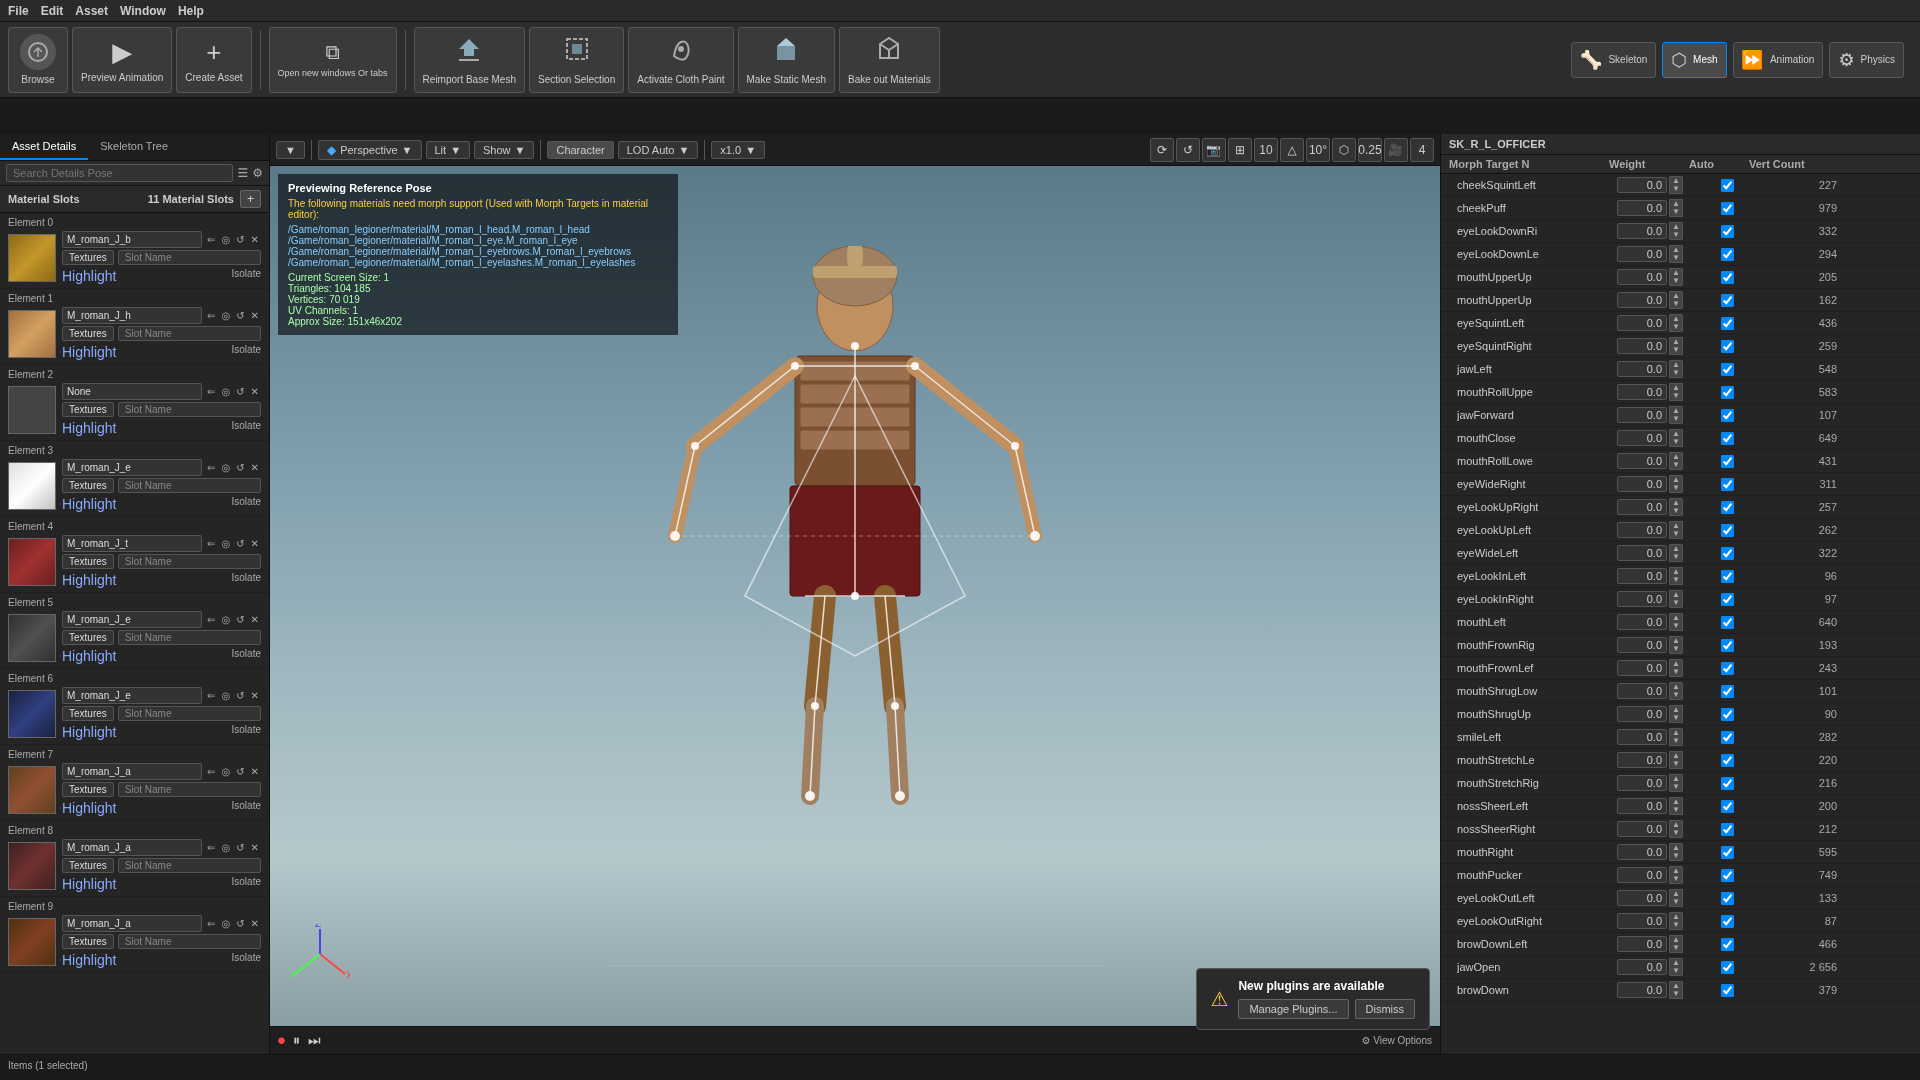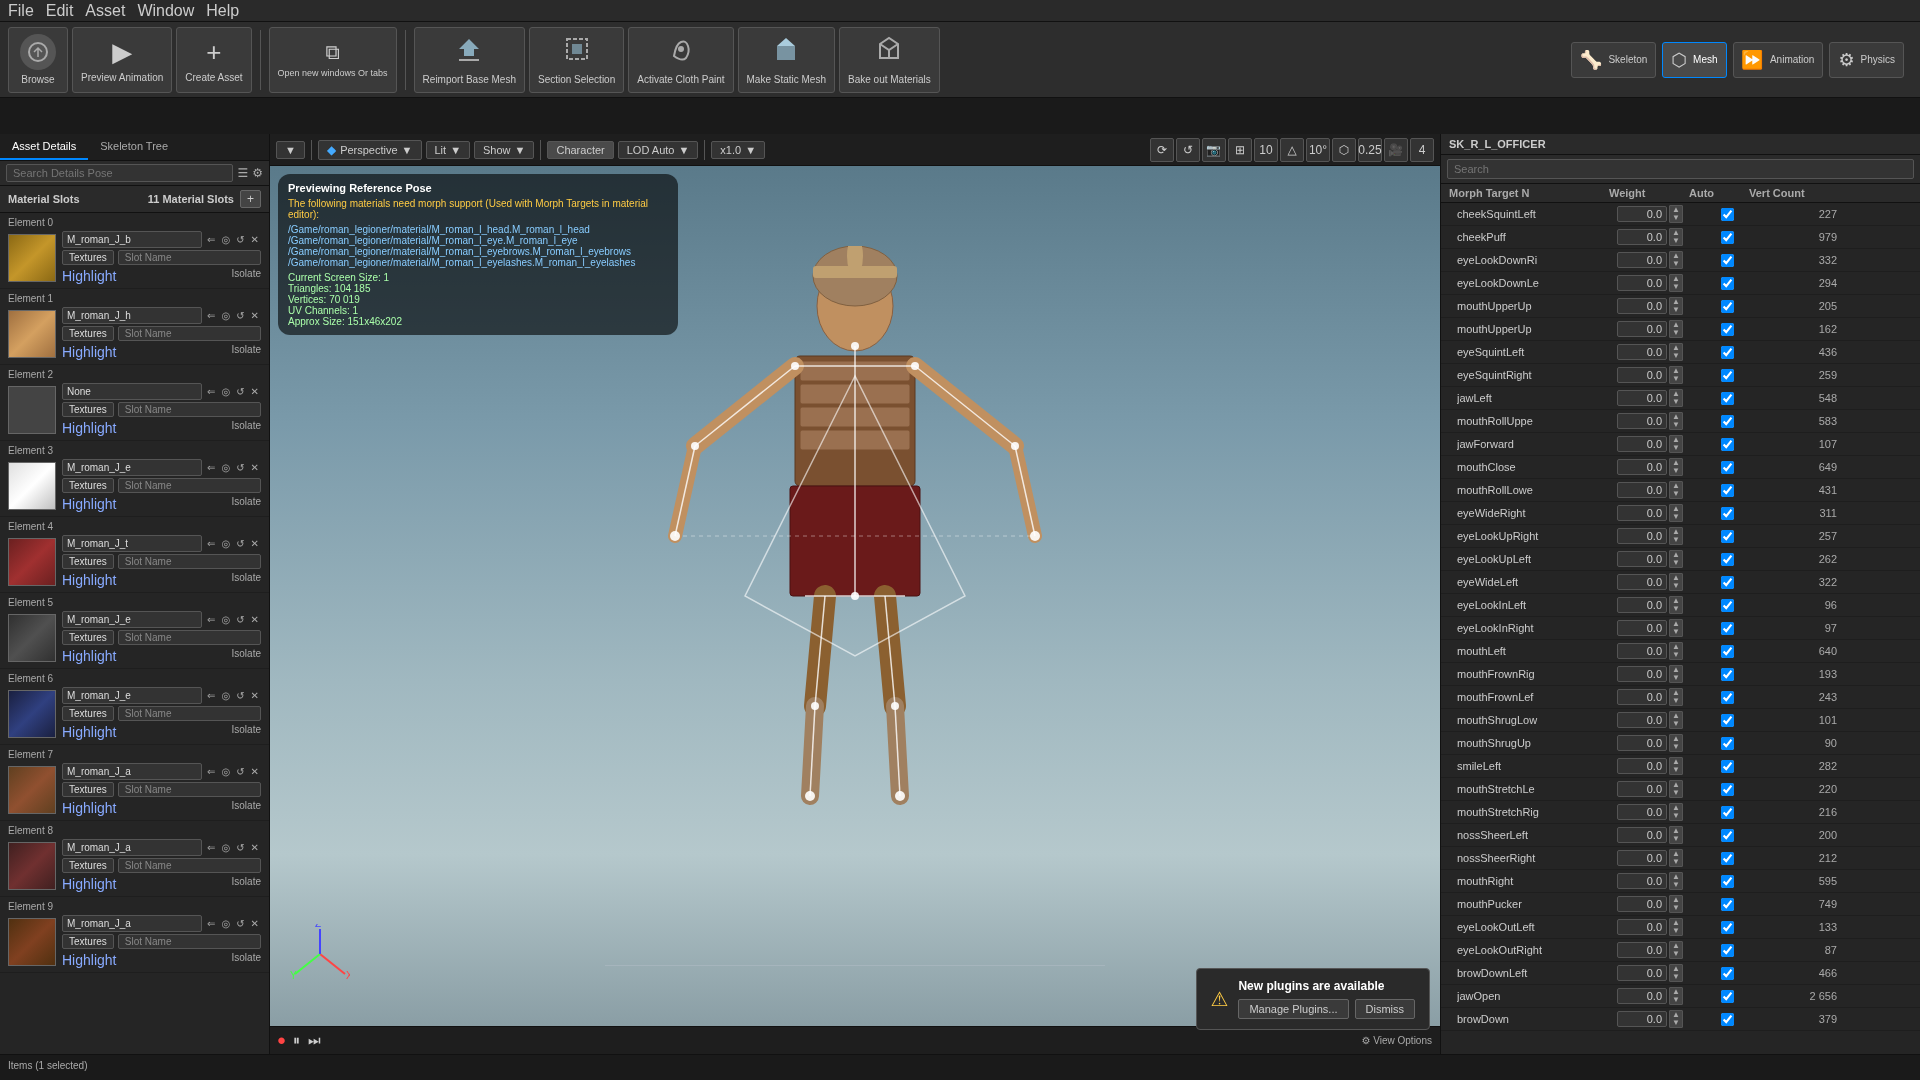--- a/index.html
+++ b/index.html
@@ -1,20 +1,20 @@
 <!DOCTYPE html>
 <html><head>
   <meta charset="utf-8">
   <style>
     * { box-sizing: border-box; margin: 0; padding: 0; }
     body { background: #1a1a1a; color: #ccc; font-family: 'Segoe UI', Arial, sans-serif; font-size: 11px; overflow: hidden; width: 1920px; height: 1080px; }
 
     
     #menu-bar { display: flex; align-items: center; background: #2a2a2a; height: 22px; border-bottom: 1px solid #111; padding: 0 8px; gap: 12px; }
-    #menu-bar span { color: #ccc; cursor: pointer; font-size: 16px; }
+    #menu-bar span { color: #ccc; cursor: pointer; font-size: 12px; font-weight: bold; }
 
     
     #toolbar { display: flex; align-items: center; background: #2d2d2d; height: 76px; border-bottom: 1px solid #111; padding: 0 8px; gap: 4px; }
     .toolbar-btn { display: flex; flex-direction: column; align-items: center; justify-content: center; background: #3a3a3a; border: 1px solid #555; border-radius: 3px; padding: 4px 8px; cursor: pointer; min-width: 60px; height: 66px; color: #ccc; font-size: 10px; text-align: center; gap: 4px; }
     .toolbar-sep { width: 1px; height: 60px; background: #555; margin: 0 4px; }
     .toolbar-icon-circle { width: 36px; height: 36px; border-radius: 50%; background: #555; display: flex; align-items: center; justify-content: center; font-size: 20px; }
 
     
     #main-layout { display: flex; height: calc(1080px - 22px - 76px - 40px - 22px); margin-top: 36px; }
 
@@ -47,21 +47,21 @@
     
     #viewport-panel { flex: 1; display: flex; flex-direction: column; overflow: hidden; }
     #viewport-toolbar { display: flex; align-items: center; background: #1e1e1e; border-bottom: 1px solid #111; padding: 2px 6px; gap: 4px; height: 32px; }
     .vp-btn { background: #333; border: 1px solid #555; border-radius: 2px; padding: 2px 8px; color: #ccc; cursor: pointer; font-size: 11px; display: flex; align-items: center; gap: 4px; }
     .vp-btn.active { background: #4a4a4a; }
     .vp-sep { width: 1px; height: 20px; background: #555; margin: 0 2px; }
     .vp-spacer { flex: 1; }
     #viewport-canvas { flex: 1; background: linear-gradient(180deg, #5a7a8a 0%, #7a9aaa 30%, #a0b8c0 60%, #b5c8cc 80%, #8a9ea5 100%); position: relative; overflow: hidden; }
     
     
-    #info-overlay { position: absolute; top: 8px; left: 8px; background: rgba(0,0,0,0.6); padding: 8px 10px; border-radius: 12px; max-width: 400px; }
+    #info-overlay { position: absolute; top: 8px; left: 8px; background: rgba(0,0,0,0.6); padding: 8px 10px; border-radius: 0; max-width: 400px; }
     #info-overlay .info-title { color: #fff; font-weight: bold; margin-bottom: 4px; }
     #info-overlay .info-warning { color: #ffcc44; margin-bottom: 4px; font-size: 10px; }
     #info-overlay .info-paths { color: #88ccff; font-size: 10px; margin-bottom: 4px; }
     #info-overlay .info-stats { color: #aaffaa; font-size: 10px; }
     
     
     #viewport-bottom { display: flex; align-items: center; justify-content: space-between; background: #1e1e1e; border-top: 1px solid #111; padding: 2px 8px; height: 28px; }
     .vp-bottom-left { display: flex; align-items: center; gap: 8px; }
     .vp-play-btn { background: transparent; border: none; color: #ccc; cursor: pointer; font-size: 14px; }
     .vp-bottom-right { color: #aaa; font-size: 10px; cursor: pointer; }
@@ -707,23 +707,20 @@
         <span>View Options</span>
       </div>
     </div>
   </div>
 
   <div id="right-panel">
     <div id="morph-panel">
       <div id="morph-title">
         <span>SK_R_L_OFFICER</span>
       </div>
-      <div id="morph-search">
-        <input type="text" placeholder="Search" style="">
-      </div>
       <div id="morph-table-header">
         <span>Morph Target N</span>
         <span>Weight</span>
         <span>Auto</span>
         <span>Vert Count</span>
       </div>
       <div id="morph-list">
 
       <div class="morph-row">
       <span class="morph-name">cheekSquintLeft</span>

